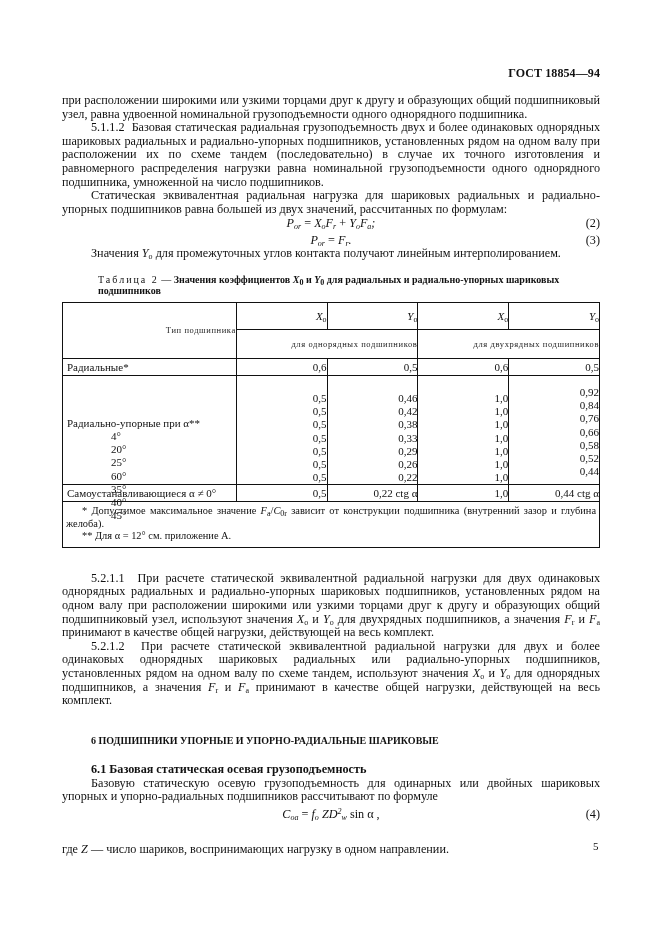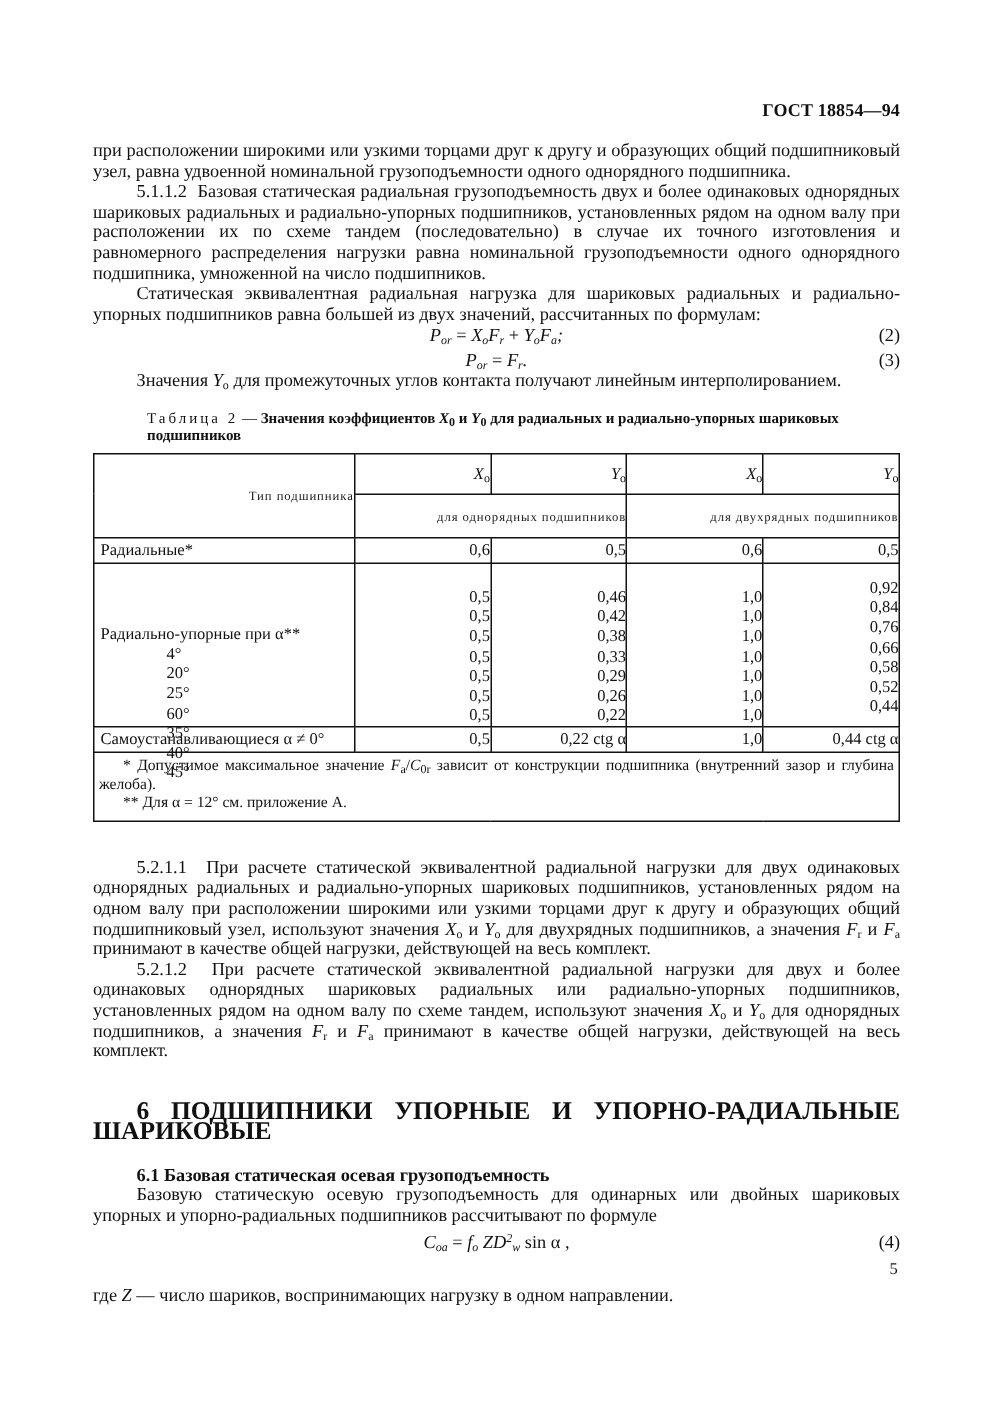--- a/index.html
+++ b/index.html
@@ -142,21 +142,21 @@
       </td>
     </tr>
   </tbody>
     </table>
 
   <div style="height:24px"></div>
   <p class="p ind"><span>5.2.1.1</span>&nbsp; <span>При расчете статической эквивалентной радиальной нагрузки для двух одинаковых однорядных радиальных и радиально-упорных шариковых подшипников, установленных рядом на одном валу при расположении широкими или узкими торцами друг к другу и образующих общий подшипниковый узел, используют значения </span><i>X</i><sub>o</sub><span> и </span><i>Y</i><sub>o</sub><span> для двухрядных подшипников, а значения </span><i>F</i><sub>r</sub><span> и </span><i>F</i><sub>a</sub><span> принимают в качестве общей нагрузки, действующей на весь комплект.</span></p>
   <p class="p ind"><span>5.2.1.2</span>&nbsp; <span>При расчете статической эквивалентной радиальной нагрузки для двух и более одинаковых однорядных шариковых радиальных или радиально-упорных подшипников, установленных рядом на одном валу по схеме тандем, используют значения </span><i>X</i><sub>o</sub><span> и </span><i>Y</i><sub>o</sub><span> для однорядных подшипников, а значения </span><i>F</i><sub>r</sub><span> и </span><i>F</i><sub>a</sub><span> принимают в качестве общей нагрузки, действующей на весь комплект.</span></p>
 
   <div style="height:26px"></div>
-  <p class="p ind bold" style="font-size:17px">6 ПОДШИПНИКИ УПОРНЫЕ И УПОРНО-РАДИАЛЬНЫЕ ШАРИКОВЫЕ</p>
+  <p class="p ind bold" style="font-size:10px">6 ПОДШИПНИКИ УПОРНЫЕ И УПОРНО-РАДИАЛЬНЫЕ ШАРИКОВЫЕ</p>
   <div style="height:16px"></div>
   <p class="p ind bold">6.1 Базовая статическая осевая грузоподъемность</p>
   <p class="p ind">Базовую статическую осевую грузоподъемность для одинарных или двойных шариковых упорных и упорно-радиальных подшипников рассчитывают по формуле</p>
   <div class="formula" style="margin-top:3px;height:18px">
     <div class="expr"><span>C</span><sub>oa</sub><span style="font-style:normal"> = </span><span>f</span><sub>o</sub><span> ZD</span><sup>2</sup><sub>w</sub><span style="font-style:normal"> sin α ,</span></div>
     <span class="num">(4)</span>
   </div>
   <p class="p" style="margin-top:18px"><span>где </span><i>Z</i><span> — число шариков, воспринимающих нагрузку в одном направлении.</span></p>
 </div>
 

